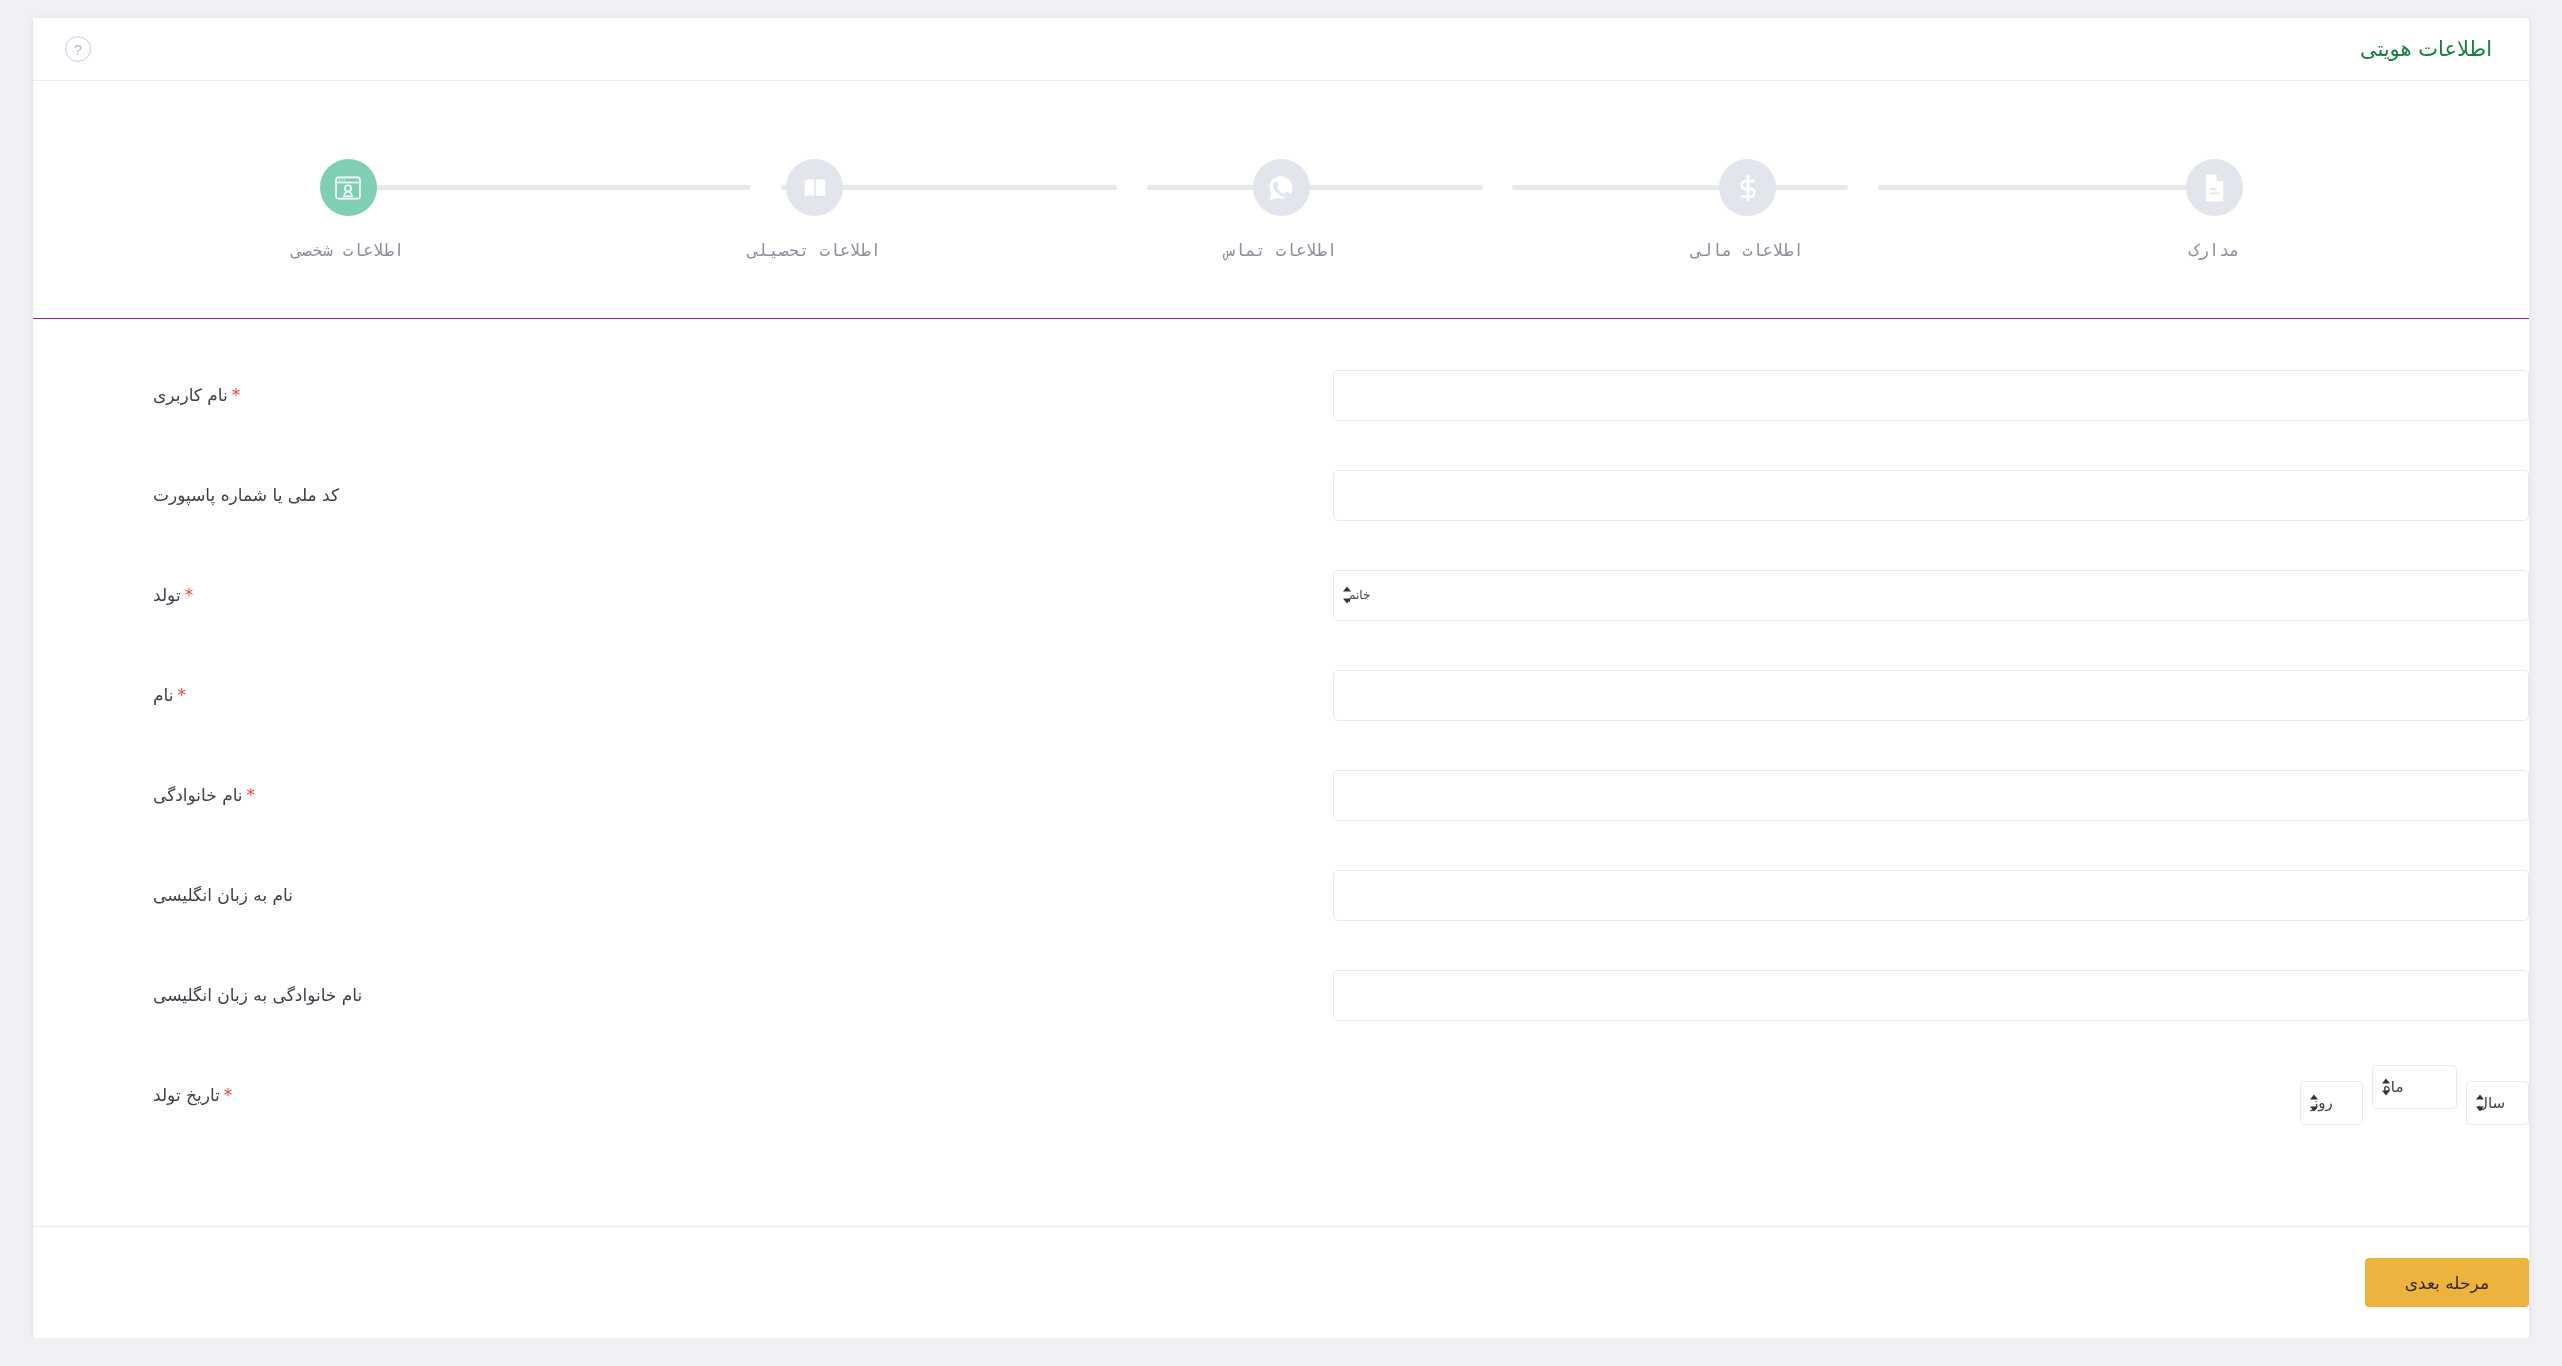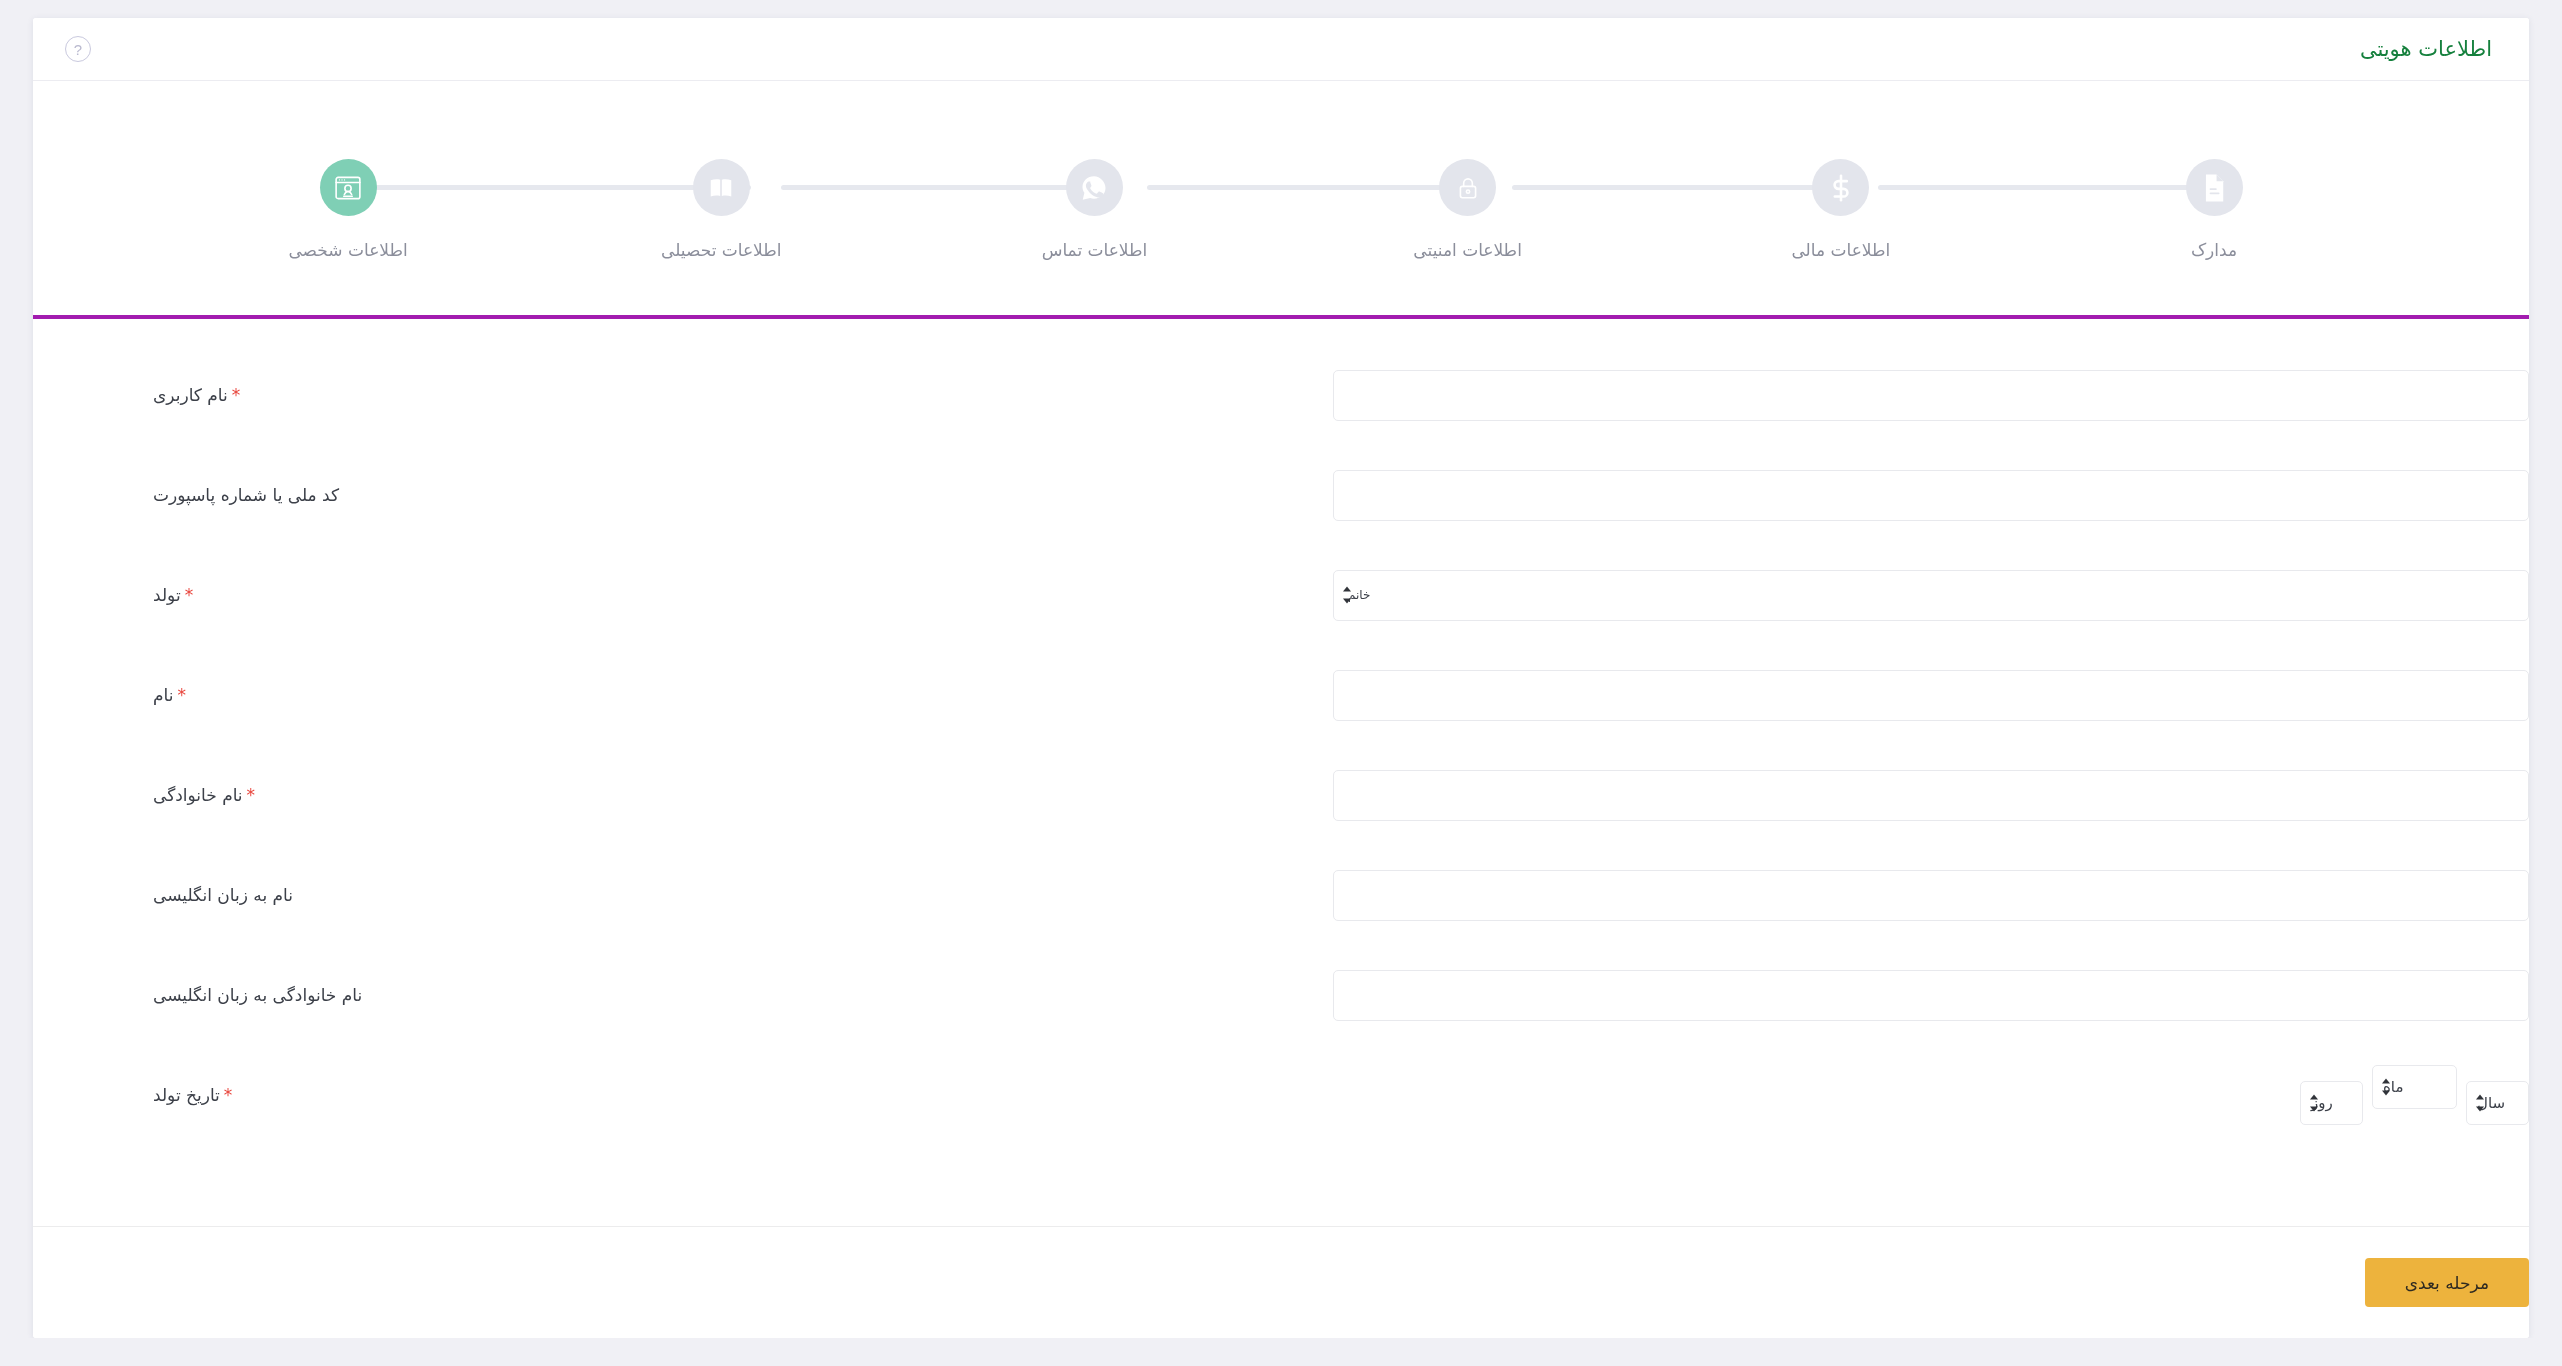--- a/index.html
+++ b/index.html
@@ -70,22 +70,23 @@
     background: transparent;
     cursor: pointer;
     font-family: "Liberation Sans", sans-serif;
   }
 
   
   .stepper-section {
     position: relative;
     height: 238px;
     flex: 0 0 238px;
-    border-bottom: 4px solid #a21caf;
-    background: #ffffff;
+    border-bottom: 1px solid #a21caf;
+    background: #ffffff;
+    font-family: Liberation Mono, monospace;
   }
 
   .stepper {
     position: absolute;
     top: 78px;
     left: 0;
     right: 0;
     height: 140px;
     display: flex;
     flex-direction: row-reverse;
@@ -362,30 +363,20 @@
       <div class="step">
         <div class="step-circle">
           <svg width="30" height="30" viewBox="0 0 24 24" fill="#ffffff">
             <path d="M12 2.6C6.9 2.6 2.8 6.4 2.8 11.1c0 1.7.5 3.2 1.5 4.6L3 21.4l5.9-1.5c1 .4 2 .6 3.1.6 5.1 0 9.2-3.8 9.2-8.5S17.1 2.6 12 2.6z"></path>
             <path d="M9.3 7.4c-.3-.6-.6-.6-.9-.6h-.7c-.3 0-.7.1-1 .5-.3.4-1.2 1.2-1.2 2.8s1.3 3.2 1.4 3.5c.2.2 2.4 3.8 5.9 5.1 2.9 1.1 3.5.9 4.1.8.6-.1 2-.8 2.3-1.6.3-.8.3-1.5.2-1.6-.1-.2-.3-.2-.7-.4-.3-.2-2-1-2.3-1.1-.3-.1-.5-.2-.8.2-.2.3-.9 1.1-1.1 1.3-.2.2-.4.3-.7.1-.3-.2-1.5-.5-2.8-1.7-1-.9-1.7-2-2-2.4-.2-.3 0-.5.1-.7.2-.2.3-.4.5-.6.2-.2.2-.3.3-.6.1-.2 0-.4 0-.6-.1-.2-.8-1.9-1-2.6z" fill="#e3e5ec"></path>
           </svg>
         </div>
         <div class="step-label">اطلاعات تماس</div>
       </div>
 
-      <div class="step">
-        <div class="step-circle">
-          <svg width="26" height="26" viewBox="0 0 24 24" fill="none" stroke="#ffffff" stroke-width="1.5" stroke-linecap="round" stroke-linejoin="round">
-            <rect x="5" y="10.5" width="14" height="10.5" rx="1.8"></rect>
-            <path d="M8 10.5V7.6a4 4 0 0 1 8 0v2.9"></path>
-            <circle cx="12" cy="15.4" r="1.5"></circle>
-          </svg>
-        </div>
-        <div class="step-label">اطلاعات امنیتی</div>
-      </div>
 
       <div class="step">
         <div class="step-circle">
           <svg width="26" height="30" viewBox="0 0 24 28" fill="none" stroke="#ffffff" stroke-width="2.4" stroke-linecap="round" stroke-linejoin="round">
             <line x1="12" y1="2.5" x2="12" y2="25.5"></line>
             <path d="M17.4 7.6H9.6a3.6 3.6 0 0 0 0 7.2h4.8a3.6 3.6 0 0 1 0 7.2H6.2"></path>
           </svg>
         </div>
         <div class="step-label">اطلاعات مالی</div>
       </div>

